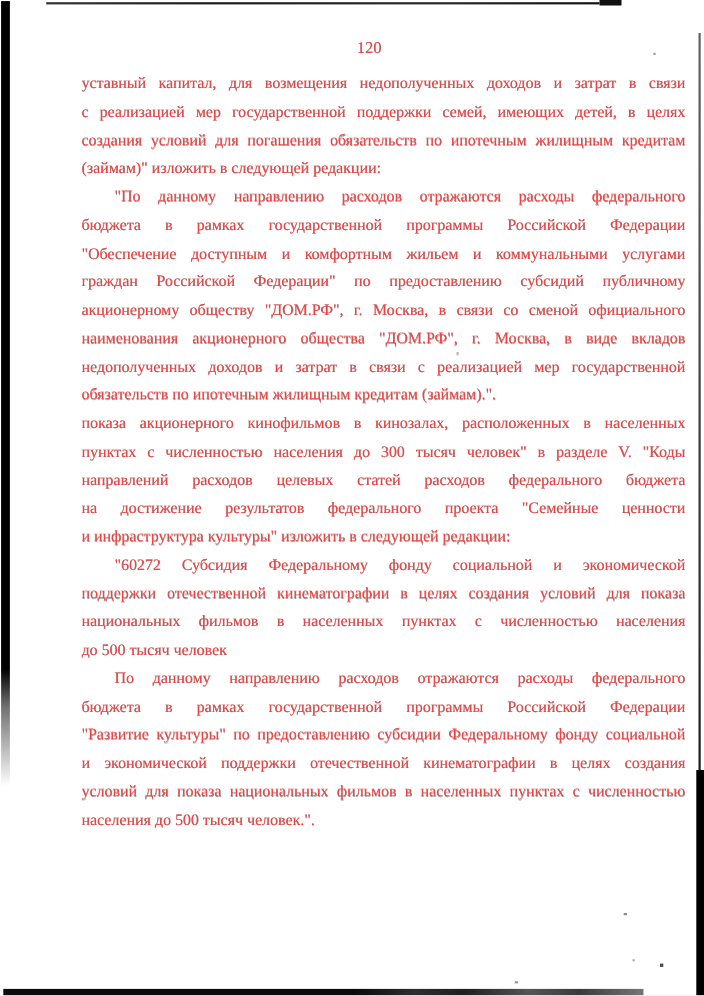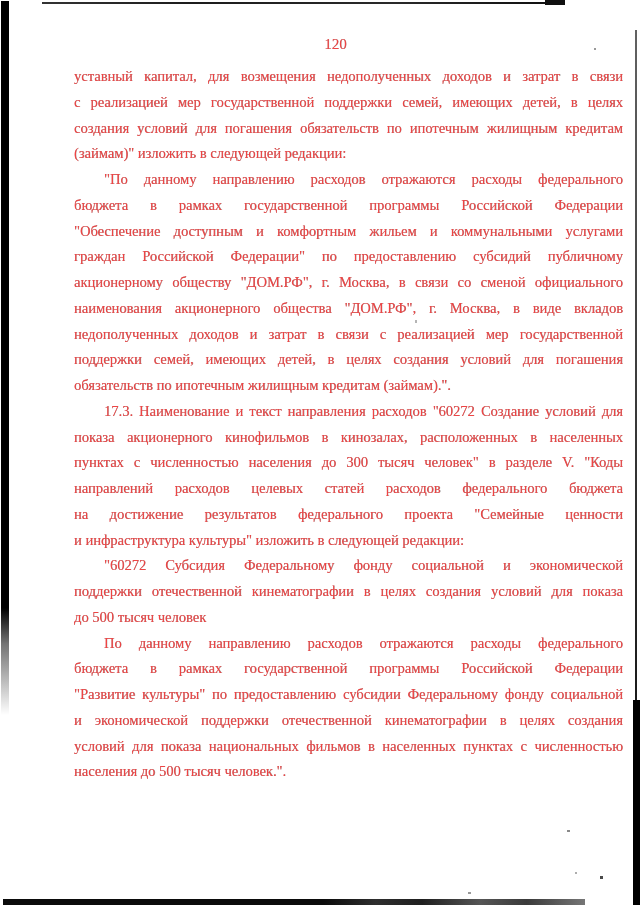--- a/index.html
+++ b/index.html
@@ -103,36 +103,35 @@
     </div>
 
     <div>
       <div class="ln j ind">"По данному направлению расходов отражаются расходы федерального</div>
       <div class="ln j">бюджета в рамках государственной программы Российской Федерации</div>
       <div class="ln j">"Обеспечение доступным и комфортным жильем и коммунальными услугами</div>
       <div class="ln j">граждан Российской Федерации" по предоставлению субсидий публичному</div>
       <div class="ln j">акционерному обществу "ДОМ.РФ", г. Москва, в связи со сменой официального</div>
       <div class="ln j">наименования акционерного общества "ДОМ.РФ", г. Москва, в виде вкладов</div>
       <div class="ln j">недополученных доходов и затрат в связи с реализацией мер государственной</div>
-      <div class="ln j">поддержки семей, имеющих детей, в целях создания условий для погашения</div>
       <div class="ln last">обязательств по ипотечным жилищным кредитам (займам).".</div>
     </div>
 
     <div>
-      <div class="ln j ind">17.3. Наименование и текст направления расходов "60272 Создание условий для</div>
       <div class="ln j">показа акционерного кинофильмов в кинозалах, расположенных в населенных</div>
       <div class="ln j">пунктах с численностью населения до 300 тысяч человек" в разделе V. "Коды</div>
       <div class="ln j">направлений расходов целевых статей расходов федерального бюджета</div>
       <div class="ln j">на достижение результатов федерального проекта "Семейные ценности</div>
       <div class="ln last">и инфраструктура культуры" изложить в следующей редакции:</div>
     </div>
 
     <div>
       <div class="ln j ind">"60272 Субсидия Федеральному фонду социальной и экономической</div>
       <div class="ln j">поддержки отечественной кинематографии в целях создания условий для показа</div>
+      <div class="ln j">национальных фильмов в населенных пунктах с численностью населения</div>
       <div class="ln last">до 500 тысяч человек</div>
     </div>
 
     <div>
       <div class="ln j ind">По данному направлению расходов отражаются расходы федерального</div>
       <div class="ln j">бюджета в рамках государственной программы Российской Федерации</div>
       <div class="ln j">"Развитие культуры" по предоставлению субсидии Федеральному фонду социальной</div>
       <div class="ln j">и экономической поддержки отечественной кинематографии в целях создания</div>
       <div class="ln j">условий для показа национальных фильмов в населенных пунктах с численностью</div>
       <div class="ln last">населения до 500 тысяч человек.".</div>

